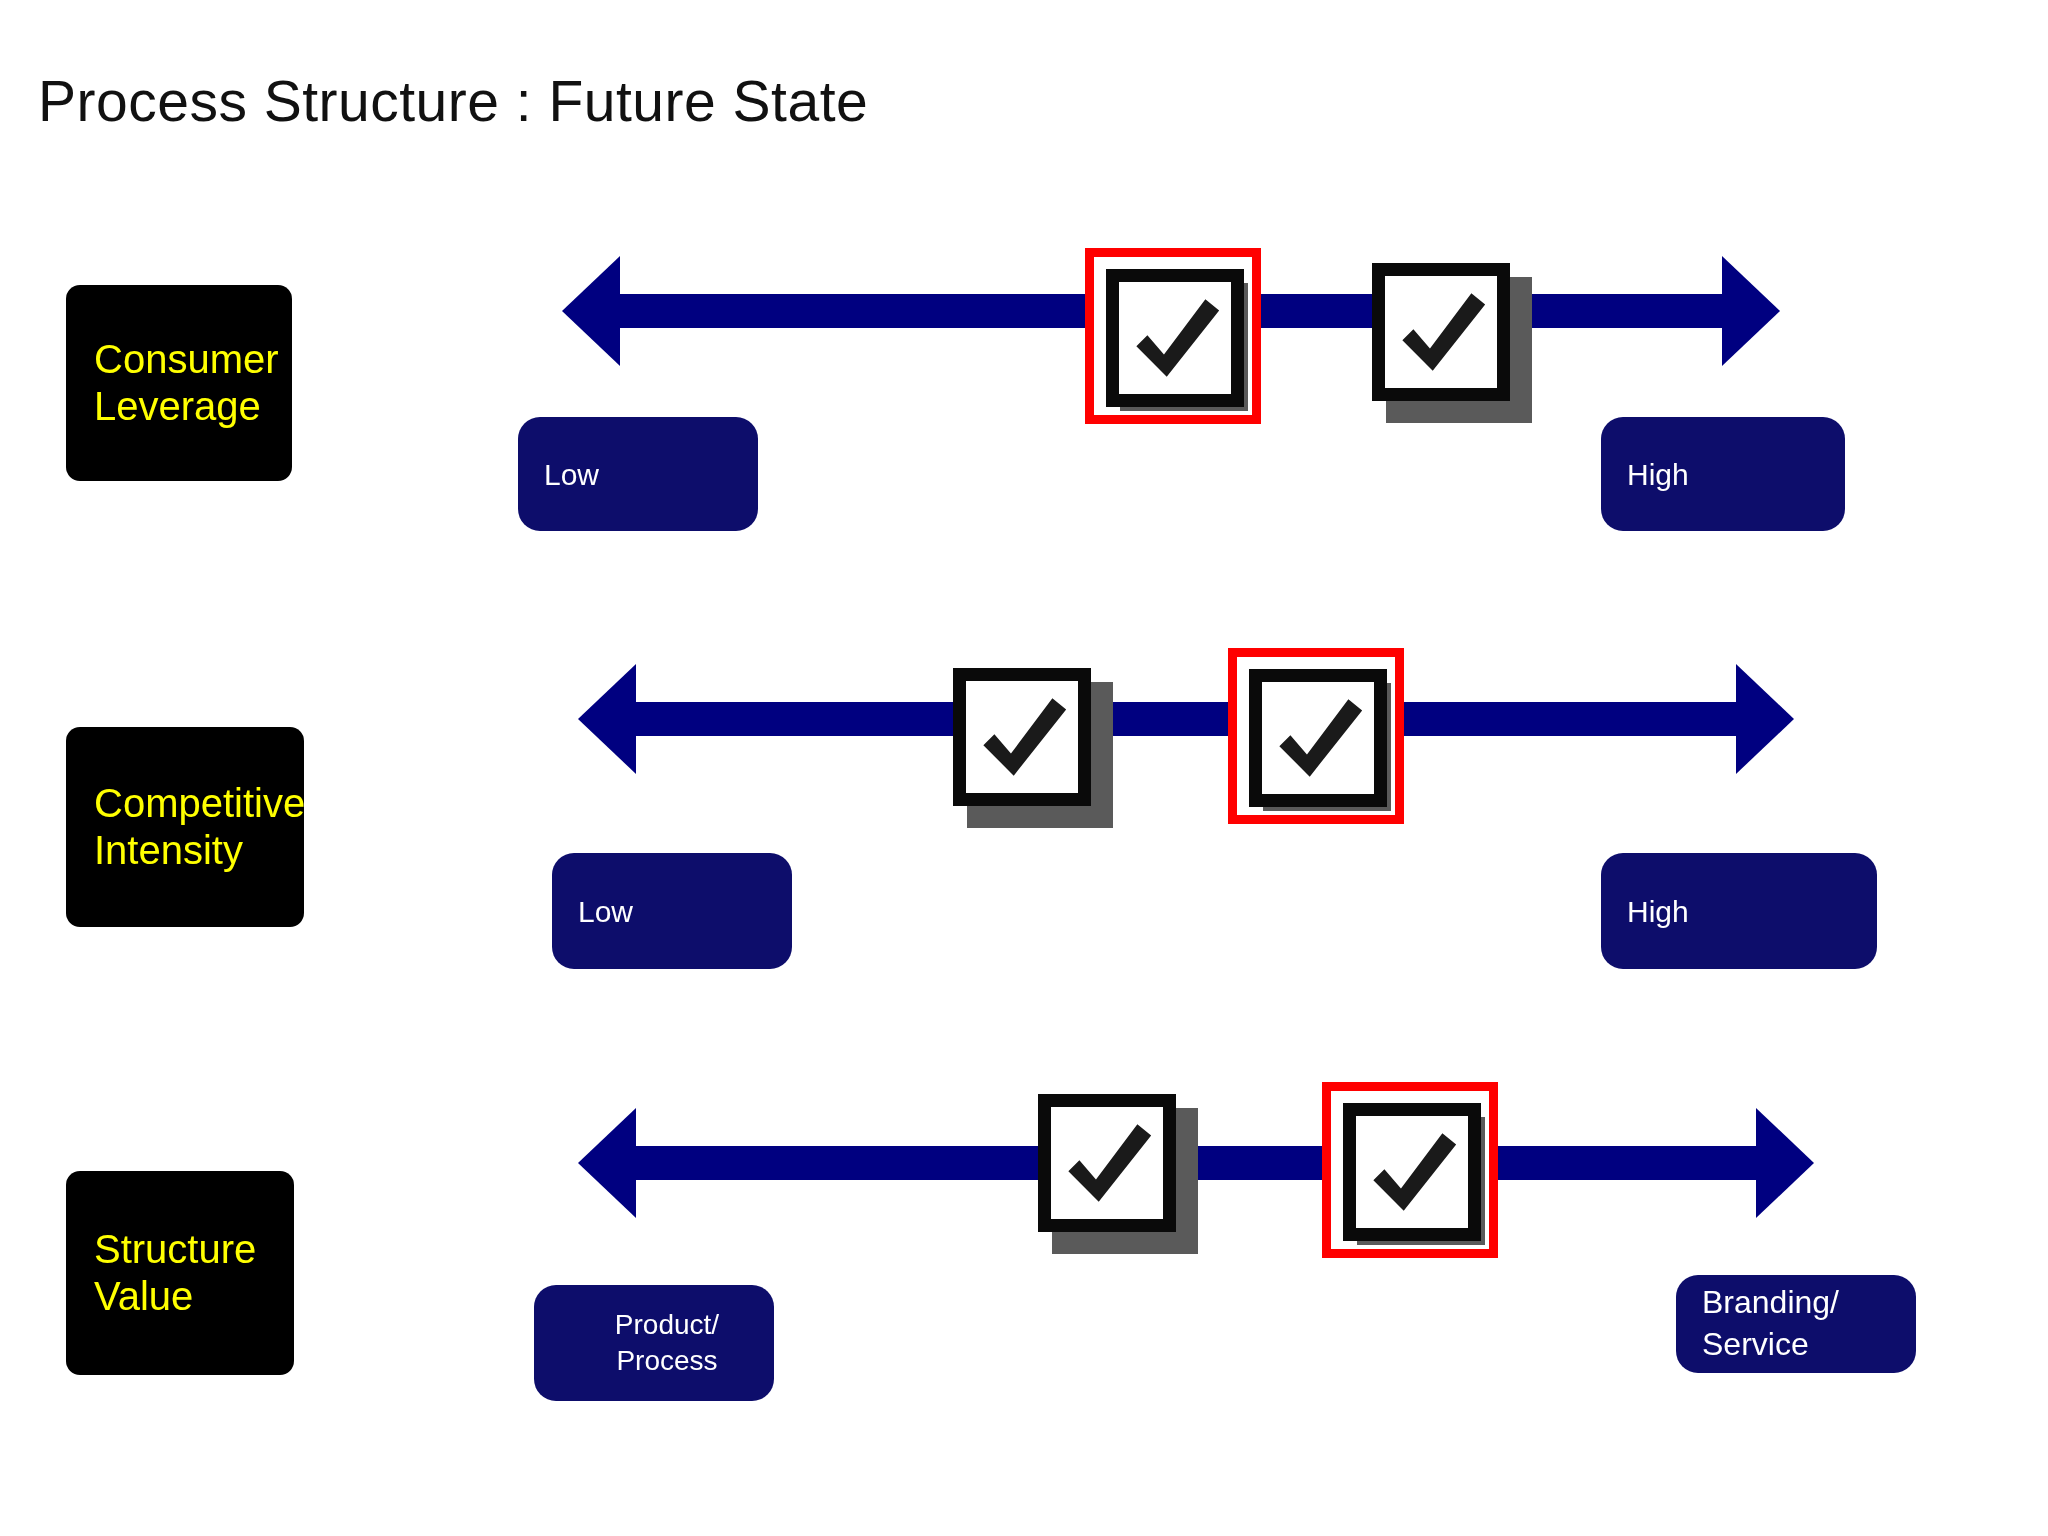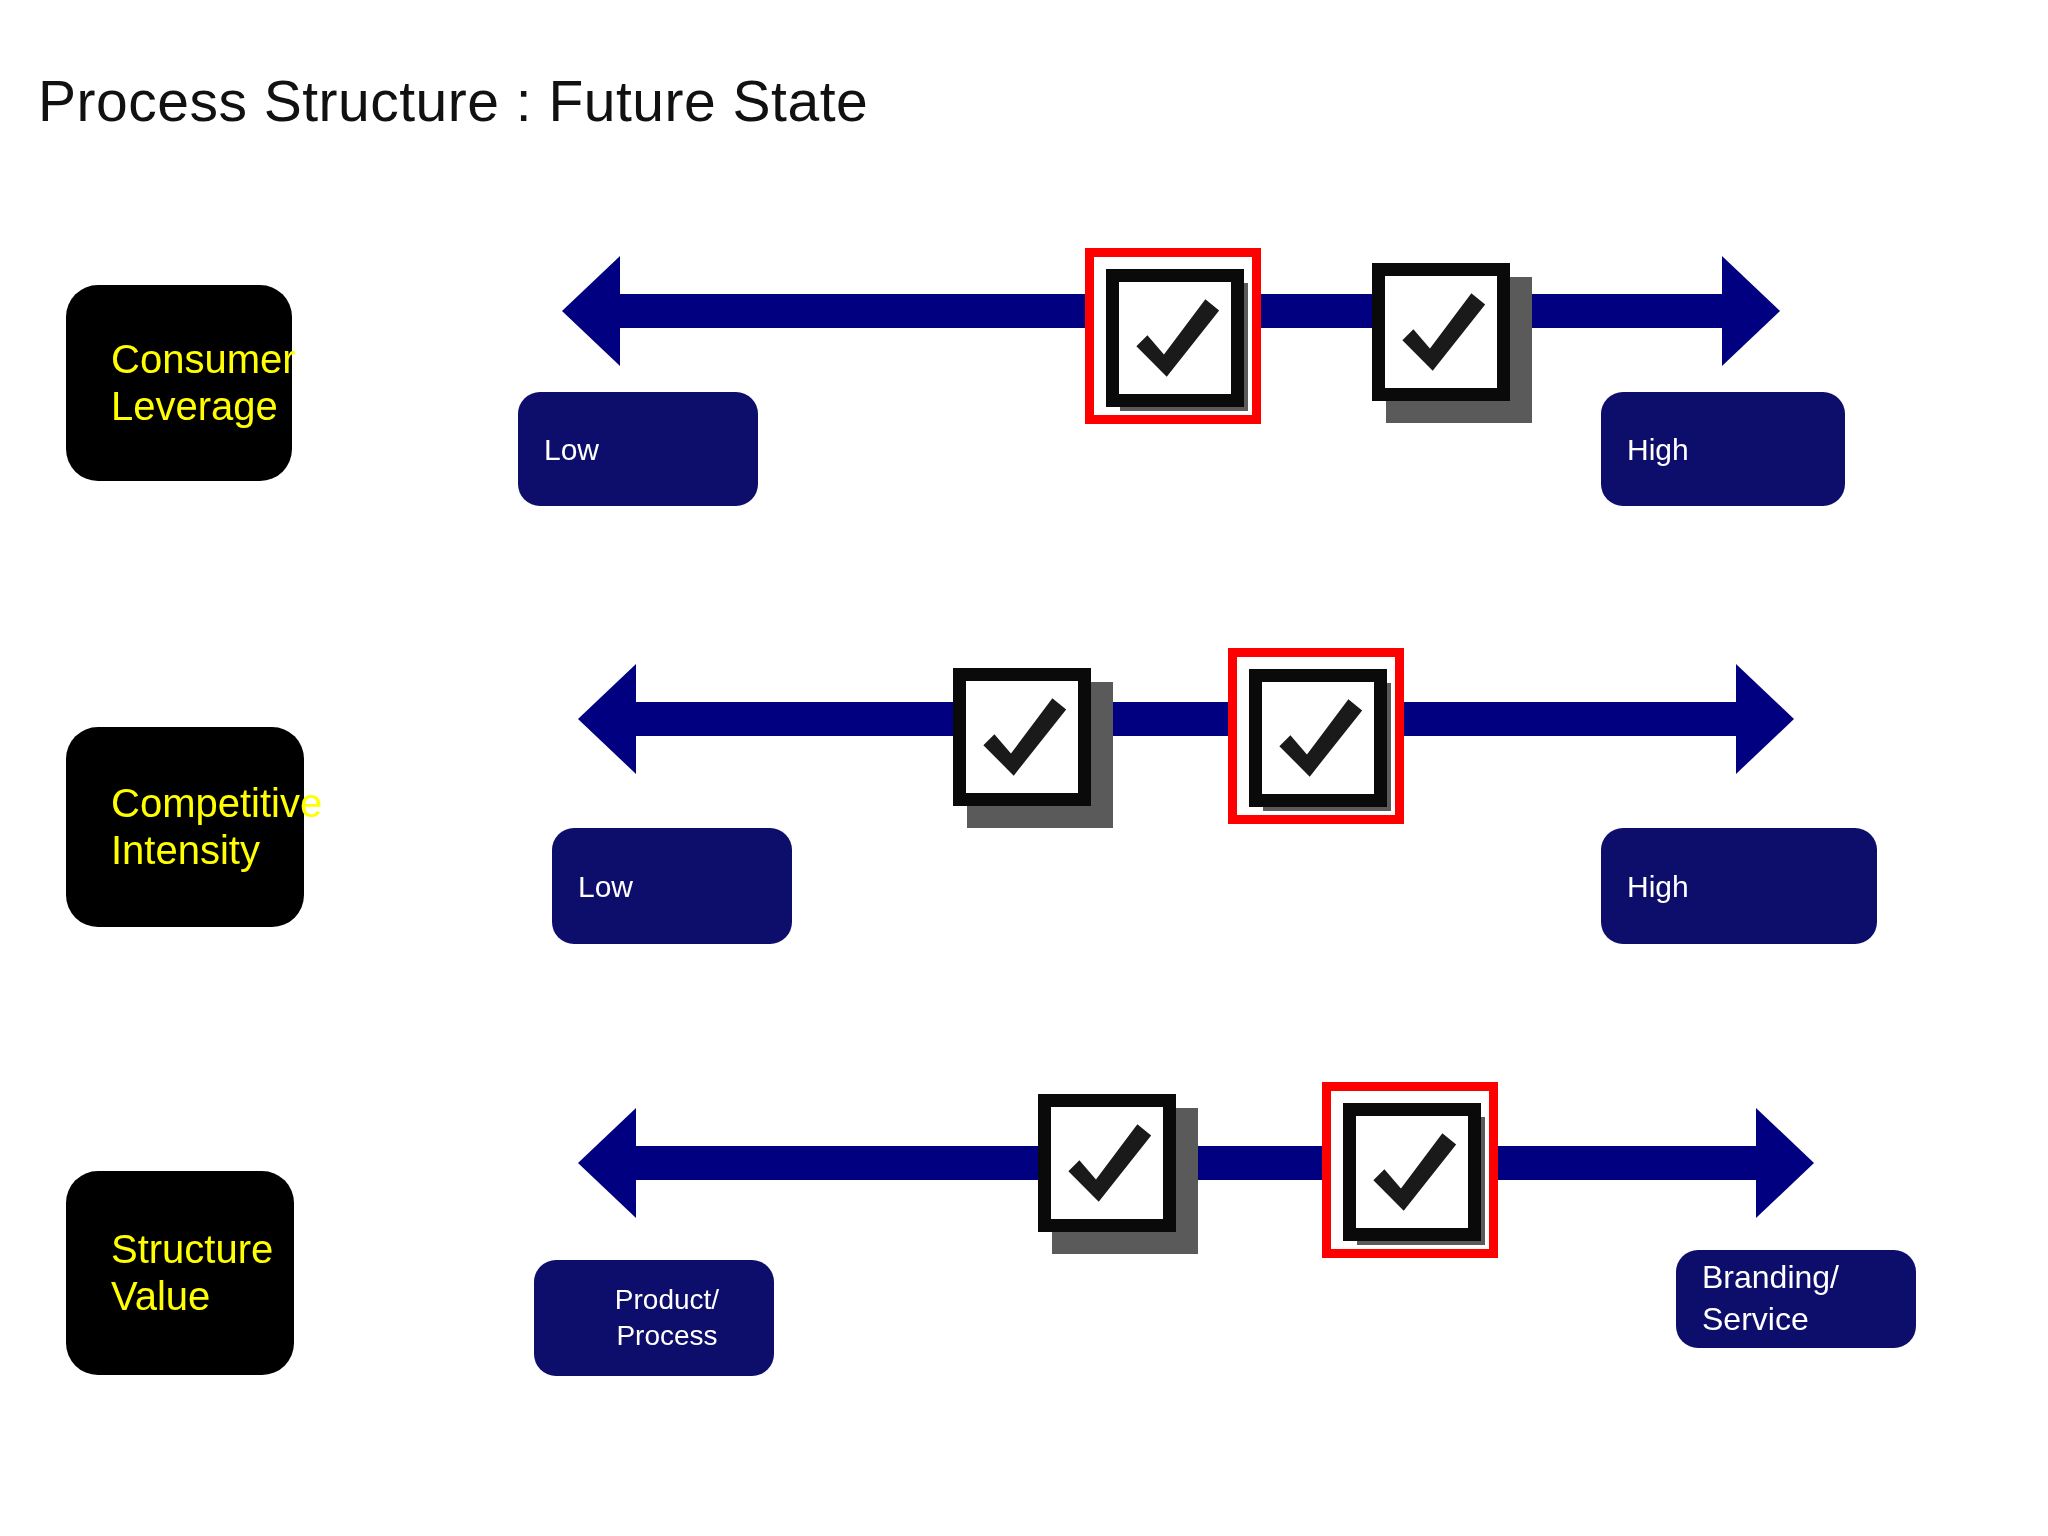--- a/index.html
+++ b/index.html
@@ -36,26 +36,26 @@
     width: 2048px;
   }
   #row-0 { top: 240px; }
   #row-1 { top: 628px; }
   #row-2 { top: 1066px; }
 
   
   .cat-box {
     position: absolute;
     background: #000000;
-    border-radius: 32px;
+    border-radius: 14px;
     box-sizing: border-box;
     display: flex;
     flex-direction: column;
     justify-content: center;
-    padding-left: 45px;
+    padding-left: 28px;
     color: #ffff00;
     font-size: 40px;
     line-height: 1.18;
     white-space: pre-line;
   }
   #row-0 .cat-box { left: 66px; top:  45px; width: 226px; height: 196px; }
   #row-1 .cat-box { left: 66px; top:  99px; width: 238px; height: 200px; }
   #row-2 .cat-box { left: 66px; top: 105px; width: 228px; height: 204px; }
 
   
@@ -94,20 +94,21 @@
     border-radius: 22px;
     box-sizing: border-box;
     color: #ffffff;
     display: flex;
     flex-direction: column;
     justify-content: center;
     padding-left: 26px;
     font-size: 30px;
     line-height: 1.3;
     white-space: pre-line;
+    margin-top: 25px;
   }
   #row-0 .pill.low  { left: 518px;  top: 152px; width: 240px; height: 114px; }
   #row-0 .pill.high { left: 1601px; top: 152px; width: 244px; height: 114px; }
   #row-1 .pill.low  { left: 552px;  top: 200px; width: 240px; height: 116px; }
   #row-1 .pill.high { left: 1601px; top: 200px; width: 276px; height: 116px; }
   #row-2 .pill.low  { left: 534px;  top: 194px; width: 240px; height: 116px; font-size: 28px; text-align: center; }
   #row-2 .pill.high { left: 1676px; top: 184px; width: 240px; height: 98px; font-size: 32px; }
 
   
   .checkmark {

